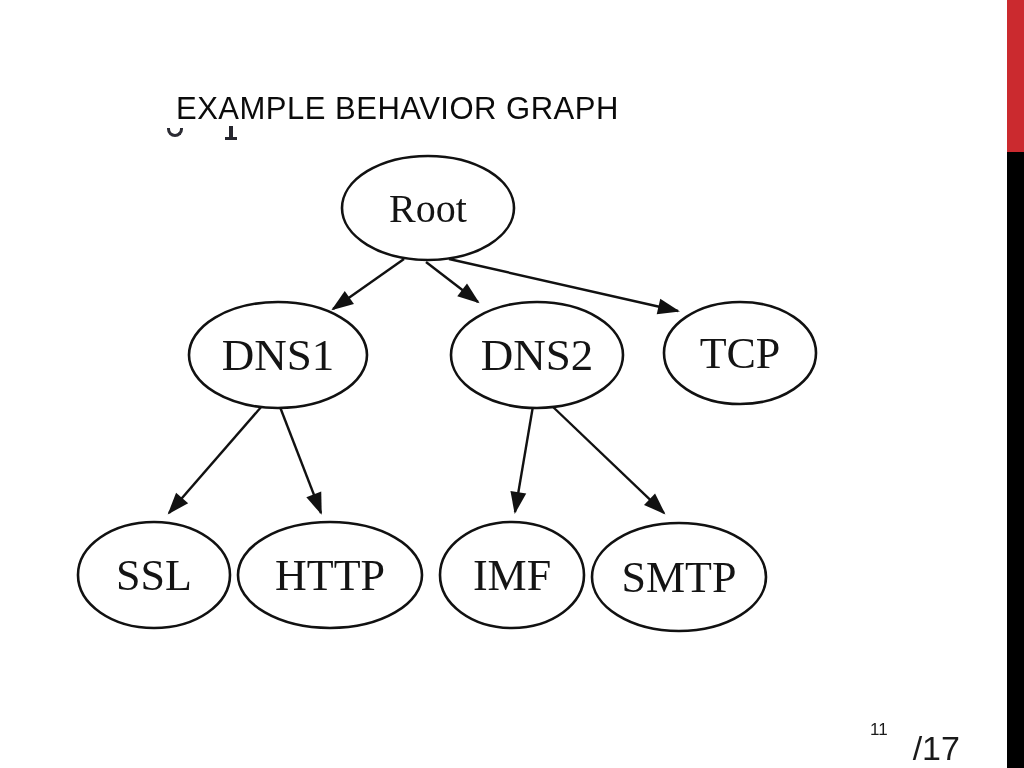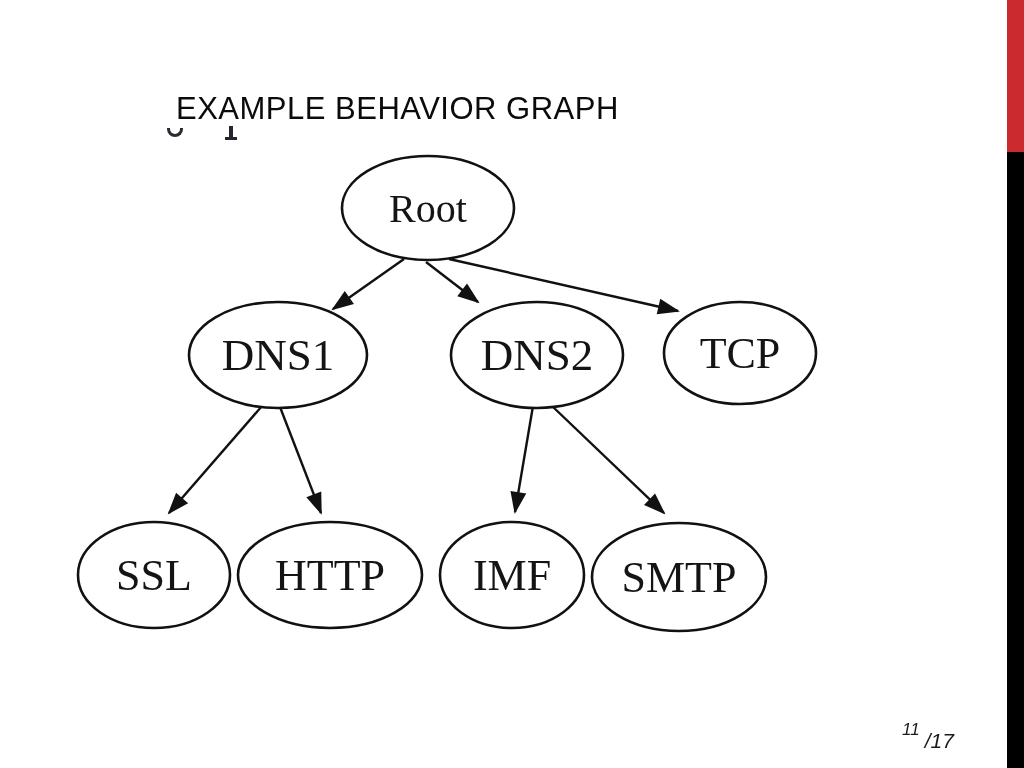--- a/index.html
+++ b/index.html
@@ -85,34 +85,33 @@
   }
   .accent-bar-black {
     position: absolute;
     left: 1007px;
     top: 152px;
     width: 17px;
     height: 616px;
   }
   .page-indicator {
     position: absolute;
-    left: 902px;
+    left: 870px;
     top: 718px;
     display: flex;
     align-items: flex-start;
-    gap: 5px;
+    gap: 25px;
     color: #1a1a1a;
-    font-style: italic;
   }
   .page-current {
     font-size: 17px;
     margin-top: 2px;
   }
   .page-total {
-    font-size: 21px;
+    font-size: 34px;
     margin-top: 11px;
     text-align: center;
   }
 </style>
 </head>
 <body>
 
 <div class="slide">
 
   <h1 class="slide-title">EXAMPLE BEHAVIOR GRAPH</h1>

